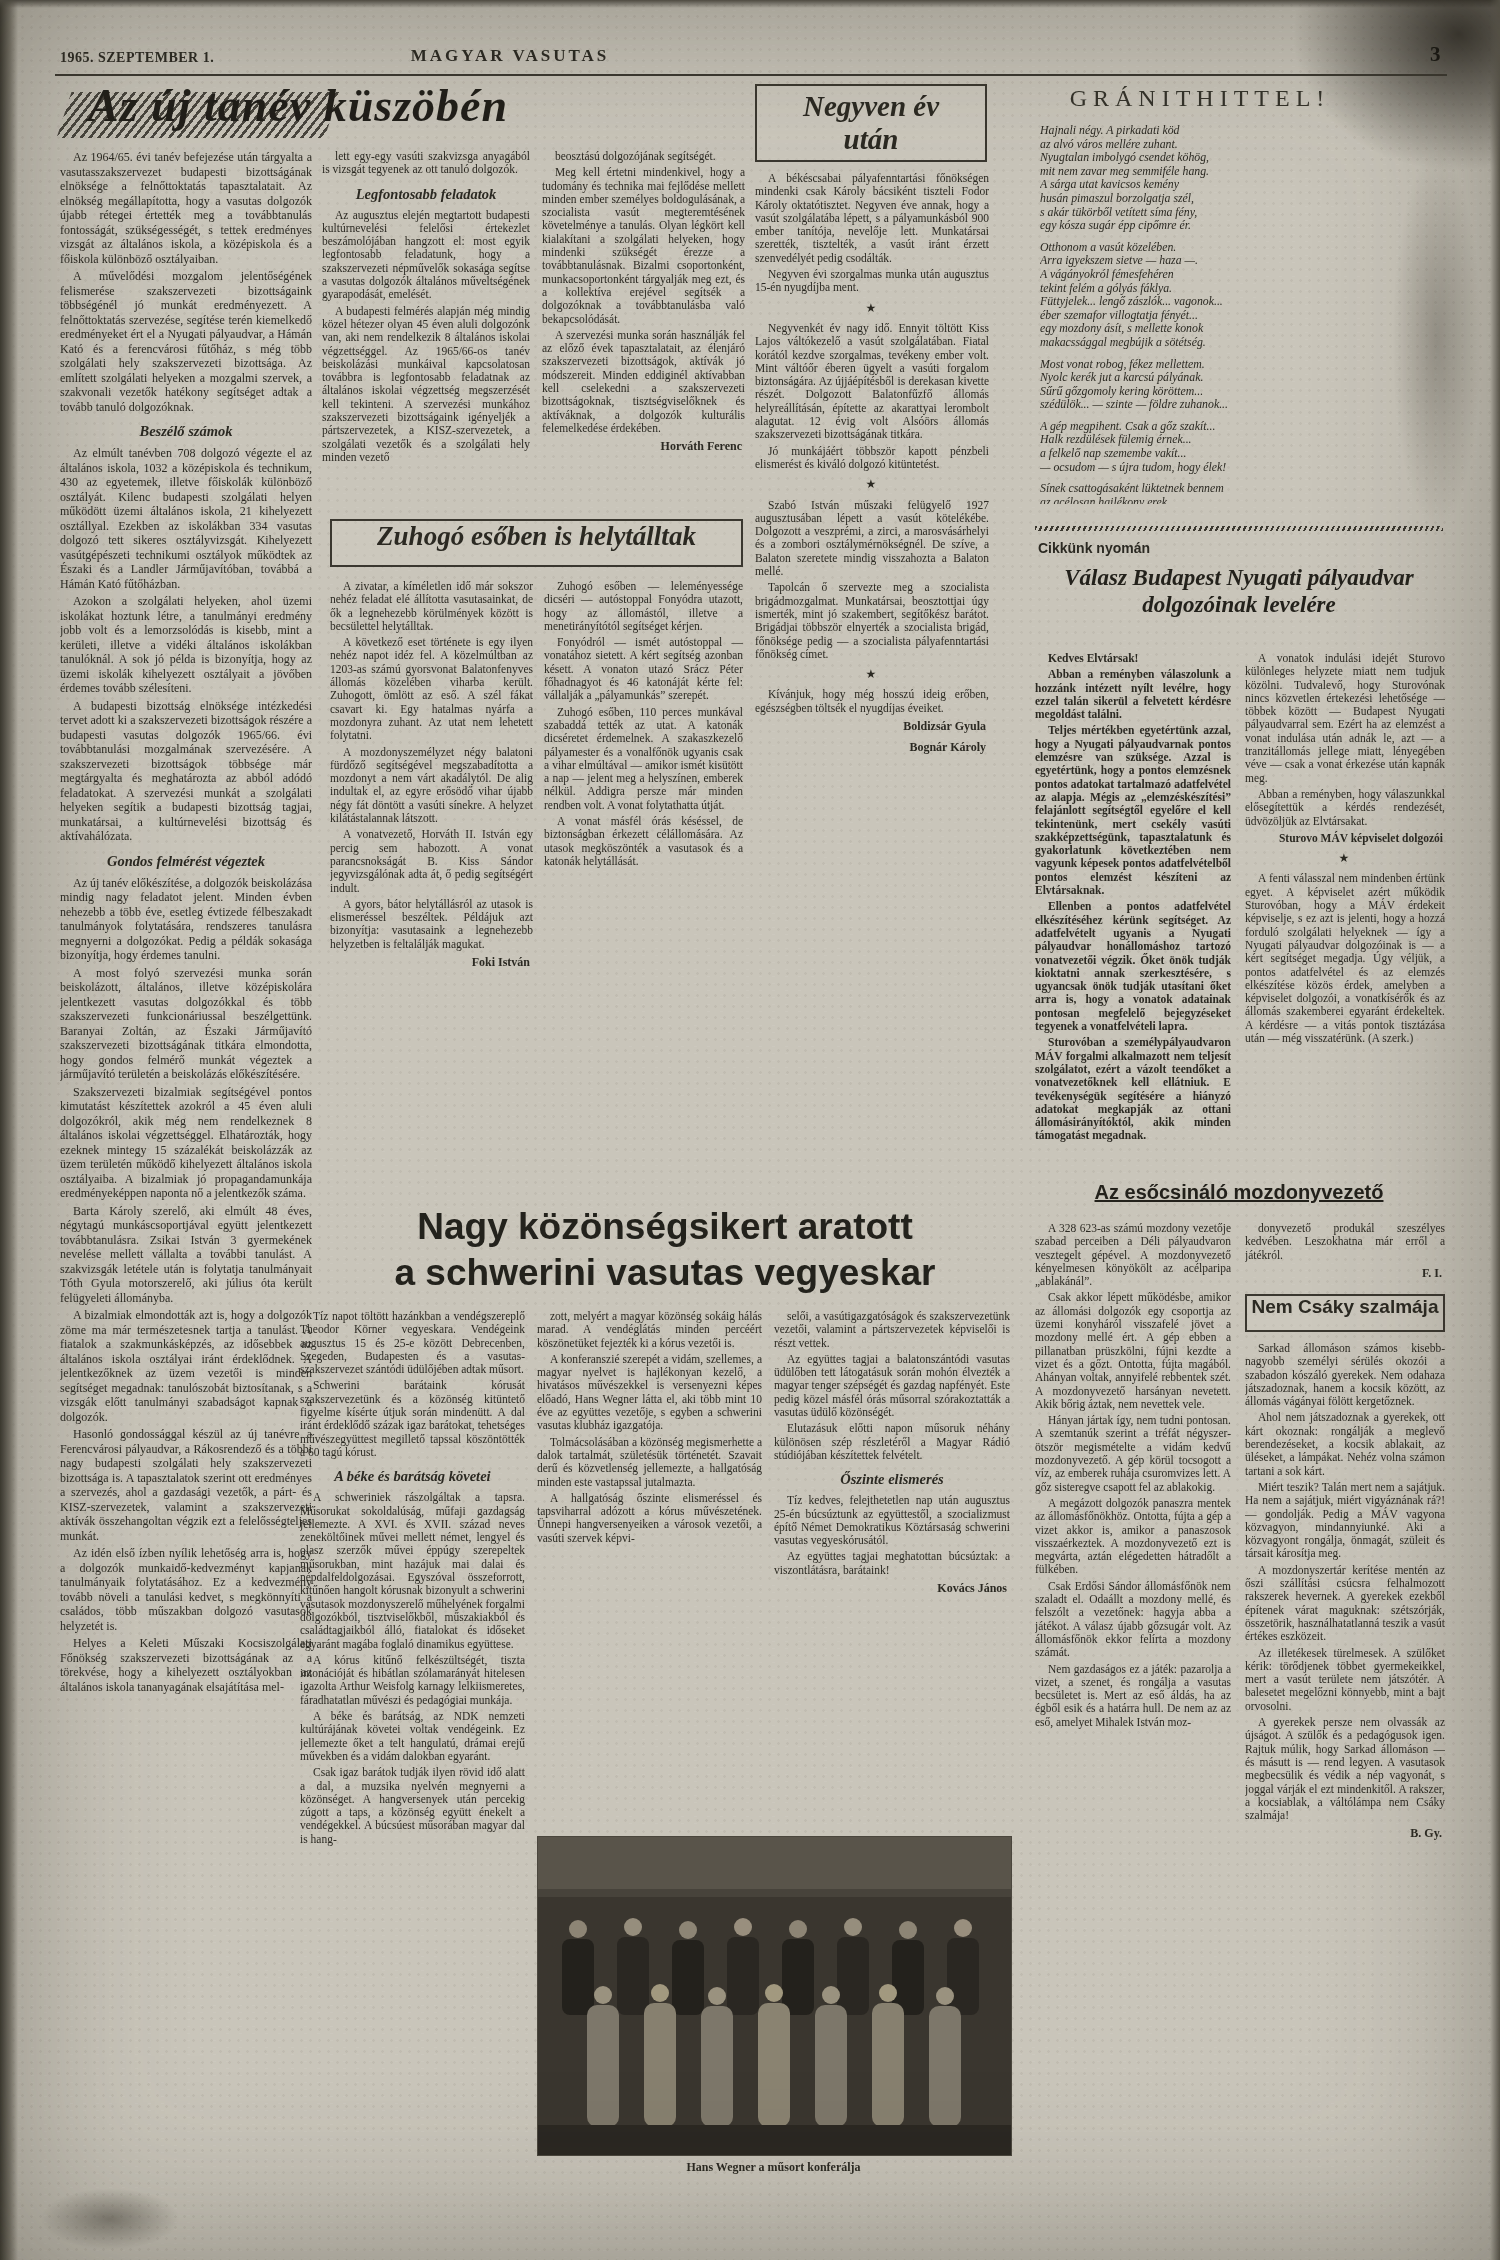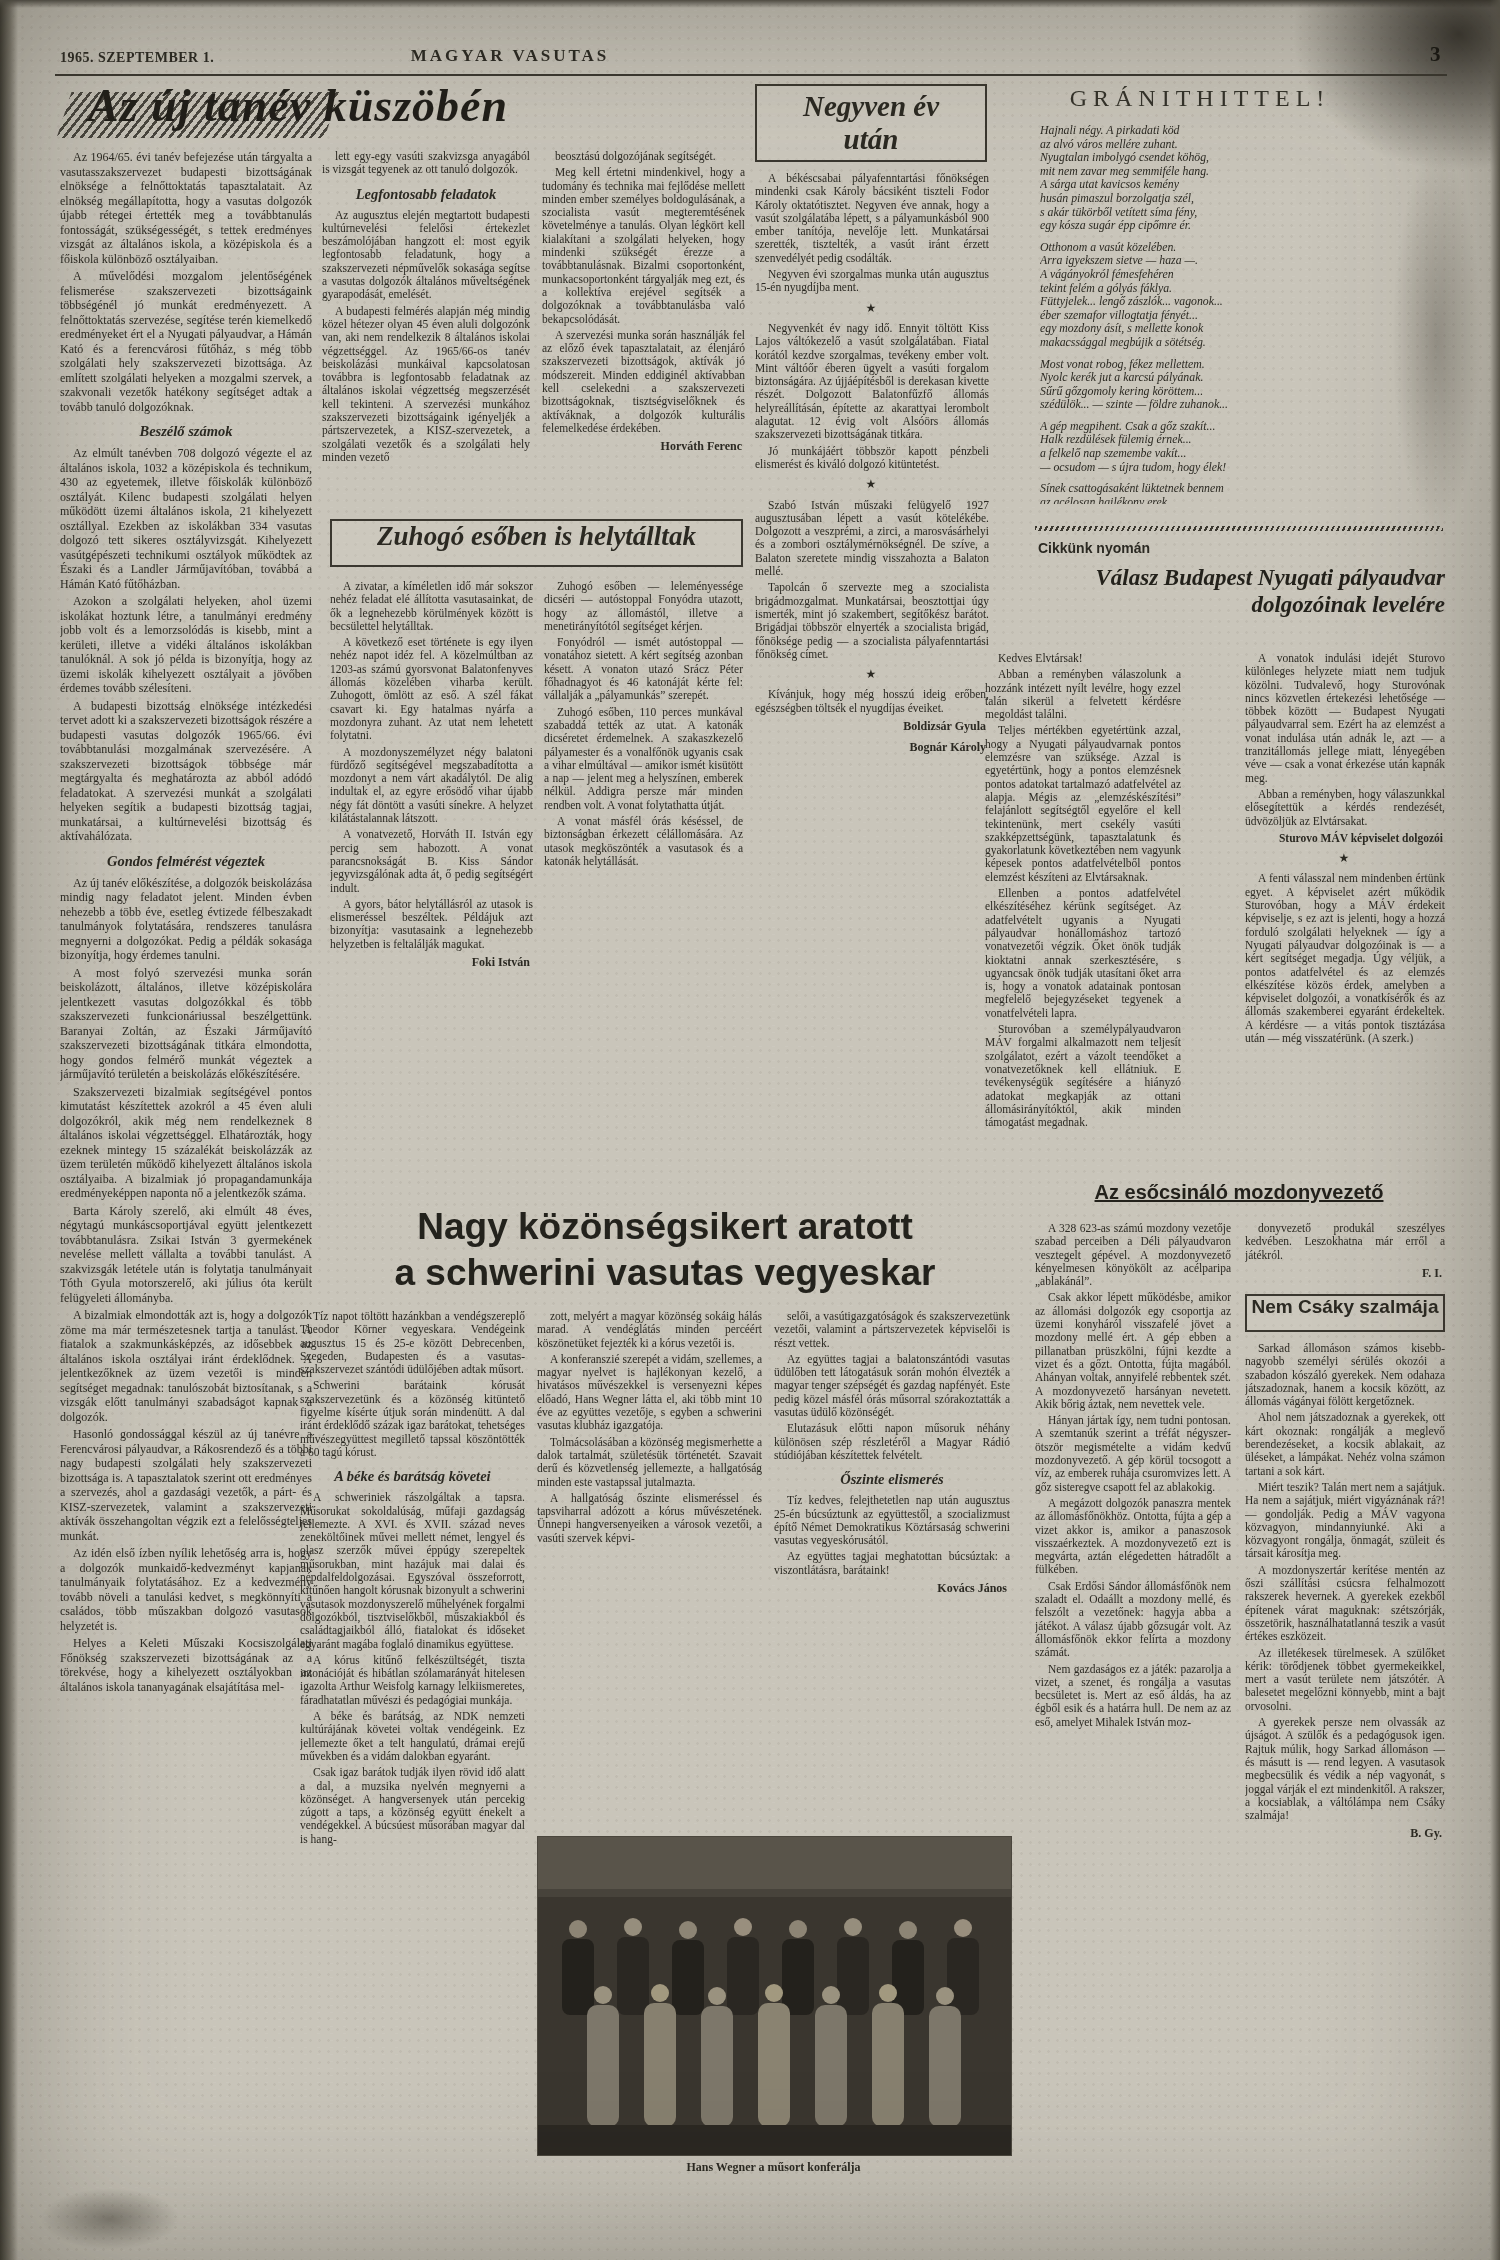--- a/index.html
+++ b/index.html
@@ -39,21 +39,21 @@
   
   .deco-hatch{position:absolute;left:64px;top:92px;width:268px;height:46px;transform:skewX(-18deg);
     background:repeating-linear-gradient(115deg,rgba(50,47,40,.85) 0 3px,rgba(50,47,40,0) 3px 8px);z-index:1;}
   .hl-tanev{position:absolute;left:88px;top:80px;width:560px;font:italic bold 46px/52px "Liberation Serif",serif;color:#201e19;letter-spacing:1px;z-index:2;}
   .box-head{position:absolute;border:2px solid #3a372f;display:flex;justify-content:center;text-align:center;background:rgba(210,206,195,.35);}
   .hl-zuhogo{left:330px;top:519px;width:409px;height:44px;font:italic bold 27px/30px "Liberation Serif",serif;}
   .hl-negyven{left:755px;top:84px;width:228px;height:74px;font:italic bold 29px/33px "Liberation Serif",serif;flex-direction:column;}
   .hl-granit{position:absolute;left:1035px;top:84px;width:330px;text-align:center;font:24px/28px "Liberation Serif",serif;letter-spacing:6px;color:#34322a;}
   .rule-wavy{position:absolute;left:1035px;top:526px;width:408px;height:5px;background:repeating-linear-gradient(115deg,#3a372f 0 2px,transparent 2px 5px);}
   .kicker{position:absolute;left:1038px;top:540px;font:bold 14px/16px "Liberation Sans",sans-serif;}
-  .hl-valasz{position:absolute;left:1033px;top:564px;width:412px;text-align:right;font:italic bold 23px/27px "Liberation Serif",serif;color:#23211b;}
+  .hl-valasz{position:absolute;left:1033px;top:564px;width:412px;text-align:center;font:italic bold 23px/27px "Liberation Serif",serif;color:#23211b;}
   .hl-eso{position:absolute;left:1033px;top:1180px;width:412px;text-align:center;font:bold 20px/24px "Liberation Sans",sans-serif;color:#23211b;text-decoration:underline;}
   .hl-csaky{left:1245px;top:1294px;width:196px;height:34px;font:bold 19px/22px "Liberation Sans",sans-serif;}
   .hl-vegyeskar{position:absolute;left:296px;top:1204px;width:738px;text-align:center;font:bold 37px/46px "Liberation Sans",sans-serif;color:#23221c;}
   .photo{position:absolute;left:537px;top:1836px;width:473px;height:318px;border:1px solid #4a463d;}
   .caption{position:absolute;left:537px;top:2160px;width:473px;text-align:center;font:bold 12px/14px "Liberation Serif",serif;}
 </style>
 </head>
 <body>
 
 <div class="page">
@@ -172,21 +172,21 @@
 hajnali négykor, tömött menetben
 a csontkopogású teherkocsik!</p>
     </div>
 
   <div class="rule-wavy"></div>
   <div class="kicker">Cikkünk nyomán</div>
   <div class="hl-valasz">
     <div>Válasz Budapest Nyugati pályaudvar</div>
     <div>dolgozóinak levelére</div>
   </div>
-  <div class="col" style="left:985px;top:652px;width:196px;height:518px;">
+  <div class="col" style="left:1035px;top:652px;width:196px;height:518px;font-weight:bold;">
       <p>Kedves Elvtársak!</p>
       <p>Abban a reményben válaszolunk a hozzánk intézett nyílt levélre, hogy ezzel talán sikerül a felvetett kérdésre megoldást találni.</p>
       <p>Teljes mértékben egyetértünk azzal, hogy a Nyugati pályaudvarnak pontos elemzésre van szüksége. Azzal is egyetértünk, hogy a pontos elemzésnek pontos adatokat tartalmazó adatfelvétel az alapja. Mégis az „elemzéskészítési” felajánlott segítségtől egyelőre el kell tekintenünk, mert csekély vasúti szakképzettségünk, tapasztalatunk és gyakorlatunk következtében nem vagyunk képesek pontos adatfelvételből pontos elemzést készíteni az Elvtársaknak.</p>
       <p>Ellenben a pontos adatfelvétel elkészítéséhez kérünk segítséget. Az adatfelvételt ugyanis a Nyugati pályaudvar honállomáshoz tartozó vonatvezetői végzik. Őket önök tudják kioktatni annak szerkesztésére, s ugyancsak önök tudják utasítani őket arra is, hogy a vonatok adatainak pontosan megfelelő bejegyzéseket tegyenek a vonatfelvételi lapra.</p>
       <p>Sturovóban a személypályaudvaron MÁV forgalmi alkalmazott nem teljesít szolgálatot, ezért a vázolt teendőket a vonatvezetőknek kell ellátniuk. E tevékenységük segítésére a hiányzó adatokat megkapják az ottani állomásirányítóktól, akik minden támogatást megadnak.</p>
     </div>
   <div class="col" style="left:1245px;top:652px;width:200px;height:518px;">
       <p>A vonatok indulási idejét Sturovo különleges helyzete miatt nem tudjuk közölni. Tudvalevő, hogy Sturovónak nincs közvetlen értekezési lehetősége — többek között — Budapest Nyugati pályaudvarral sem. Ezért ha az elemzést a vonat indulása után adnák le, azt — a tranzitállomás jellege miatt, lényegében véve — csak a vonat érkezése után kapnák meg.</p>
       <p>Abban a reményben, hogy válaszunkkal elősegítettük a kérdés rendezését, üdvözöljük az Elvtársakat.</p>
       <p class="signature">Sturovo MÁV képviselet dolgozói</p>

